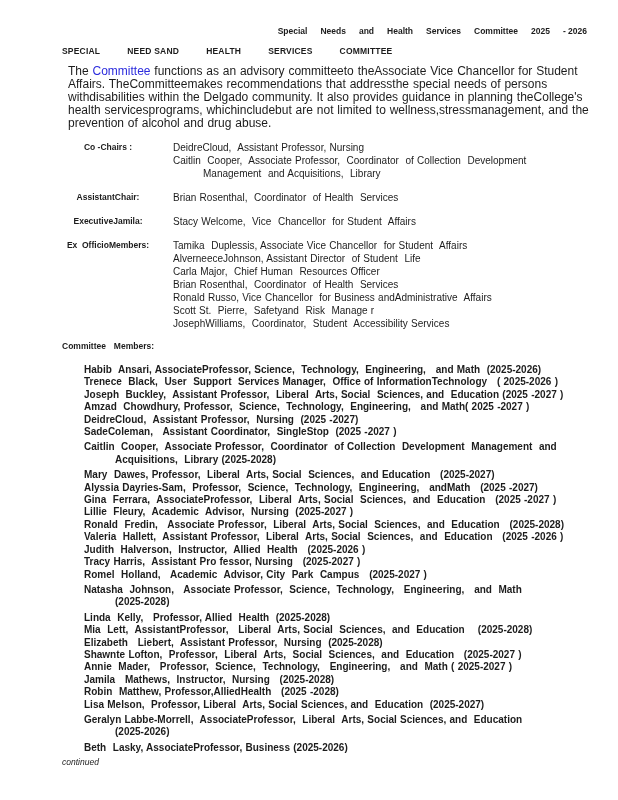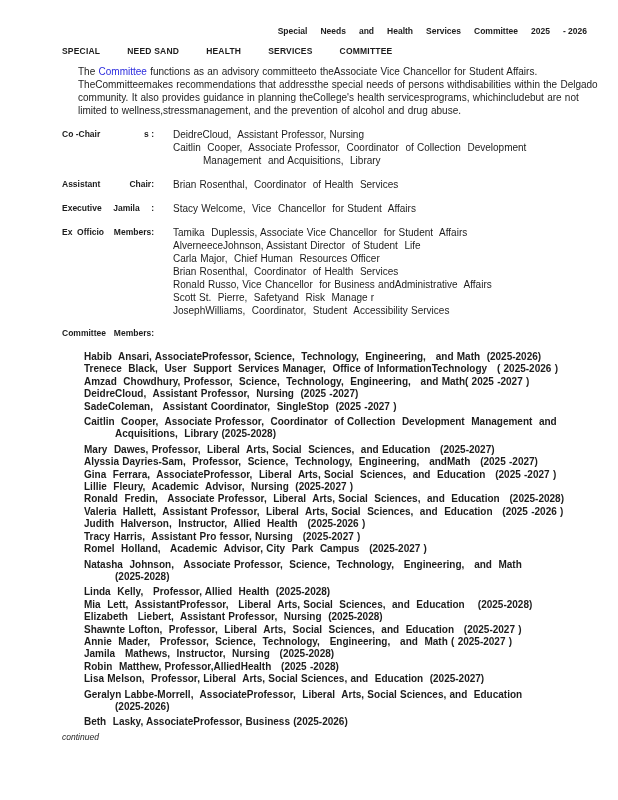--- a/index.html
+++ b/index.html
@@ -20,30 +20,30 @@
     font-weight:bold;font-size:8.5px;line-height:9px;
     white-space:pre;
   }
   
   .doc-title{
     display:flex;gap:27px;margin-top:11px;
     font-weight:bold;font-size:8.5px;line-height:9px;
     letter-spacing:0.2px;white-space:pre;
   }
   .intro{
-    margin:9px 0 0 16px;
-    font-size:10px;line-height:13px;
+    margin:9px 0 0 6px;
+    font-size:12px;line-height:13px;
     word-spacing:0.5px;
   }
   .intro a{color:#2b2bdd;text-decoration:none;}
   .officers{margin-top:11px;}
   .role-row{display:flex;margin-bottom:11px;font-size:10px;line-height:13px;}
   .role-label{
     width:92px;margin-right:19px;flex-shrink:0;
-    display:flex;justify-content:space-between;
+    display:flex;justify-content:center;
     font-weight:bold;font-size:8.5px;line-height:11px;
     padding-top:1px;white-space:pre;
   }
   .role-values{flex:1;min-width:0;}
   .role-entry{white-space:pre-wrap;padding-left:30px;text-indent:-30px;word-spacing:0.5px;}
   .members-head{
     width:92px;display:flex;justify-content:space-between;
     font-weight:bold;font-size:8.5px;line-height:11px;
     margin-top:2px;margin-bottom:12px;white-space:pre;
   }
@@ -106,20 +106,21 @@
           <div class="role-entry">JosephWilliams,  Coordinator,  Student  Accessibility Services</div>
         </div>
       </div>
     </div>
 
   <div class="members-head" id="members-head"><span>Committee</span><span>Members:</span></div>
 
   <div class="members" id="members">
       <div class="member">Habib  Ansari, AssociateProfessor, Science,  Technology,  Engineering,   and Math  (2025-2026)</div>
       <div class="member">Trenece  Black,  User  Support  Services Manager,  Office of InformationTechnology   ( 2025-2026 )</div>
+      <div class="member">Joseph  Buckley,  Assistant Professor,  Liberal  Arts, Social  Sciences, and  Education (2025 -2027 )</div>
       <div class="member">Amzad  Chowdhury, Professor,  Science,  Technology,  Engineering,   and Math( 2025 -2027 )</div>
       <div class="member">DeidreCloud,  Assistant Professor,  Nursing  (2025 -2027)</div>
       <div class="member">SadeColeman,   Assistant Coordinator,  SingleStop  (2025 -2027 )</div>
       <div class="member wrapped">Caitlin  Cooper,  Associate Professor,  Coordinator  of Collection  Development  Management  and
 Acquisitions,  Library (2025-2028)</div>
       <div class="member">Mary  Dawes, Professor,  Liberal  Arts, Social  Sciences,  and Education   (2025-2027)</div>
       <div class="member">Alyssia Dayries-Sam,  Professor,  Science,  Technology,  Engineering,   andMath   (2025 -2027)</div>
       <div class="member">Gina  Ferrara,  AssociateProfessor,  Liberal  Arts, Social  Sciences,  and  Education   (2025 -2027 )</div>
       <div class="member">Lillie  Fleury,  Academic  Advisor,  Nursing  (2025-2027 )</div>
       <div class="member">Ronald  Fredin,   Associate Professor,  Liberal  Arts, Social  Sciences,  and  Education   (2025-2028)</div>

